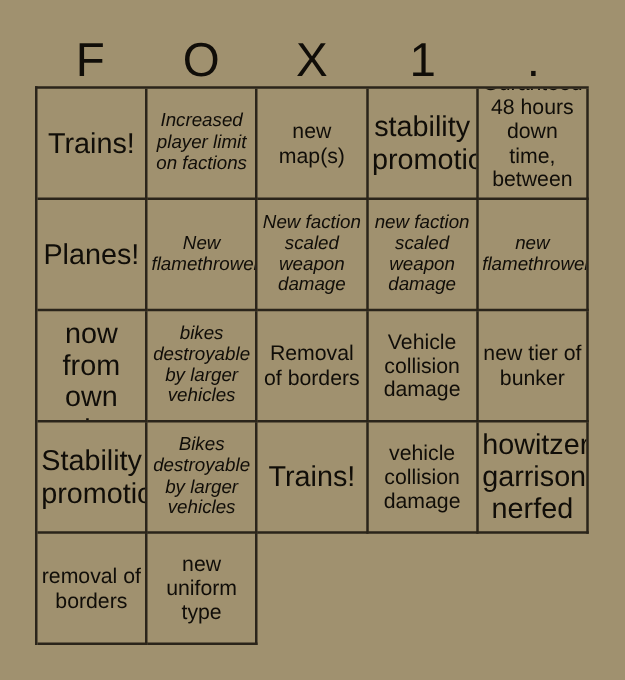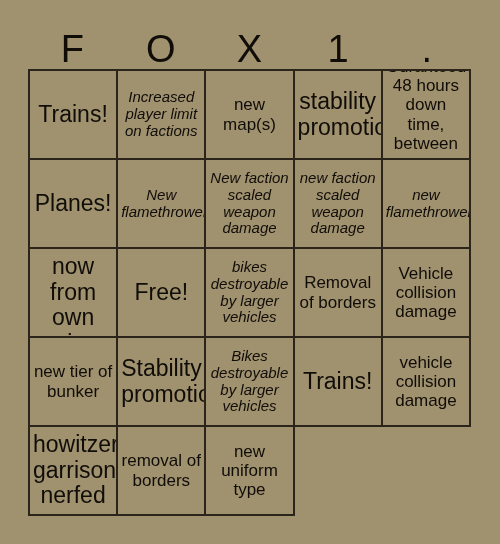--- a/index.html
+++ b/index.html
@@ -116,23 +116,20 @@
       <div class="cell">
         <span class="fs-sm">new faction scaled weapon damage</span>
       </div>
       <div class="cell">
         <span class="fs-sm">new flamethrower</span>
       </div>
       <div class="cell">
         <span class="fs-md">Concrete now from own mine</span>
       </div>
       <div class="cell">
-        <span class="fs-xl">Free!</span>
-      </div>
-      <div class="cell">
         <span class="fs-sm">bikes destroyable by larger vehicles</span>
       </div>
       <div class="cell">
         <span class="fs-lg">Removal of borders</span>
       </div>
       <div class="cell">
         <span class="fs-lg">Vehicle collision damage</span>
       </div>
       <div class="cell">
         <span class="fs-lg">new tier of bunker</span>

